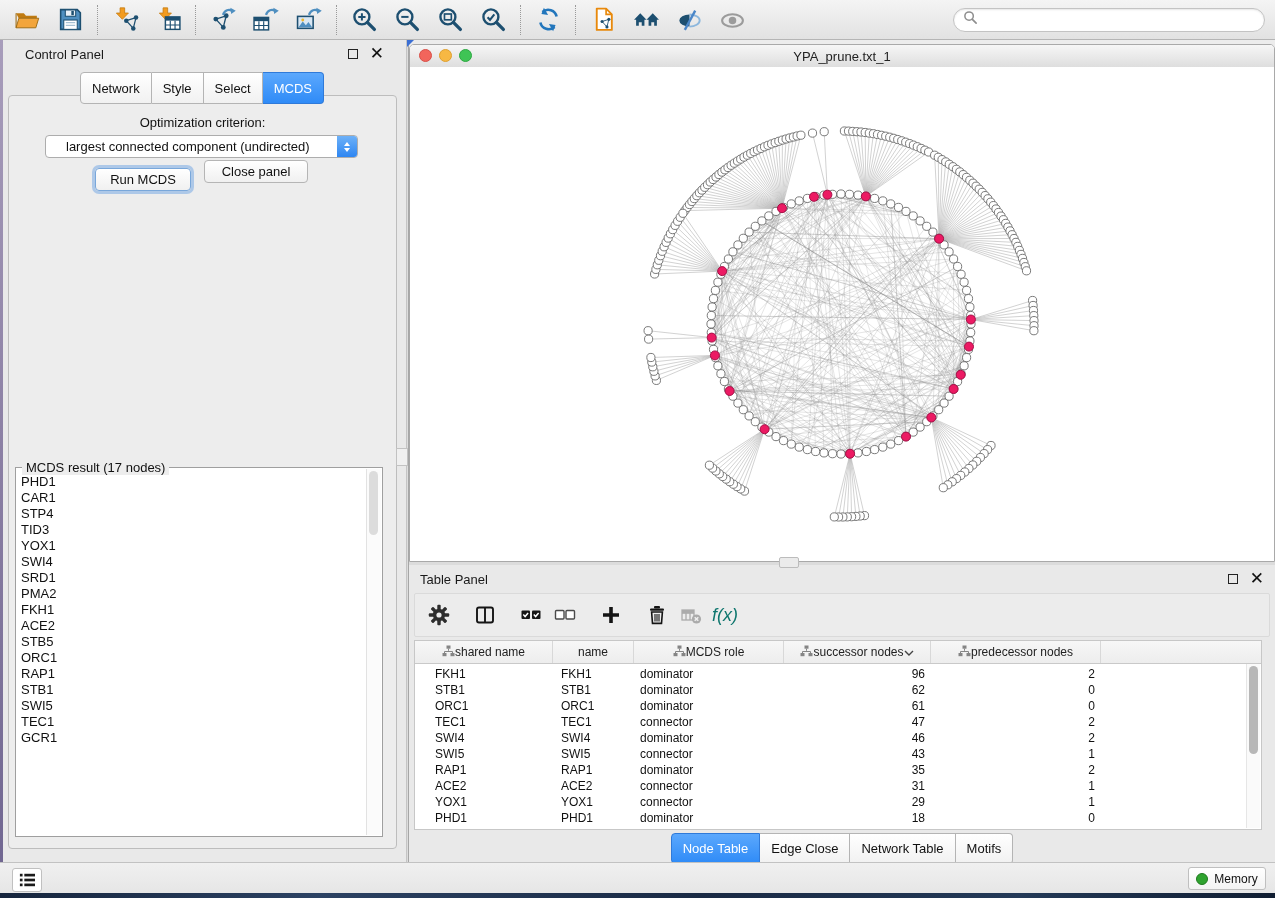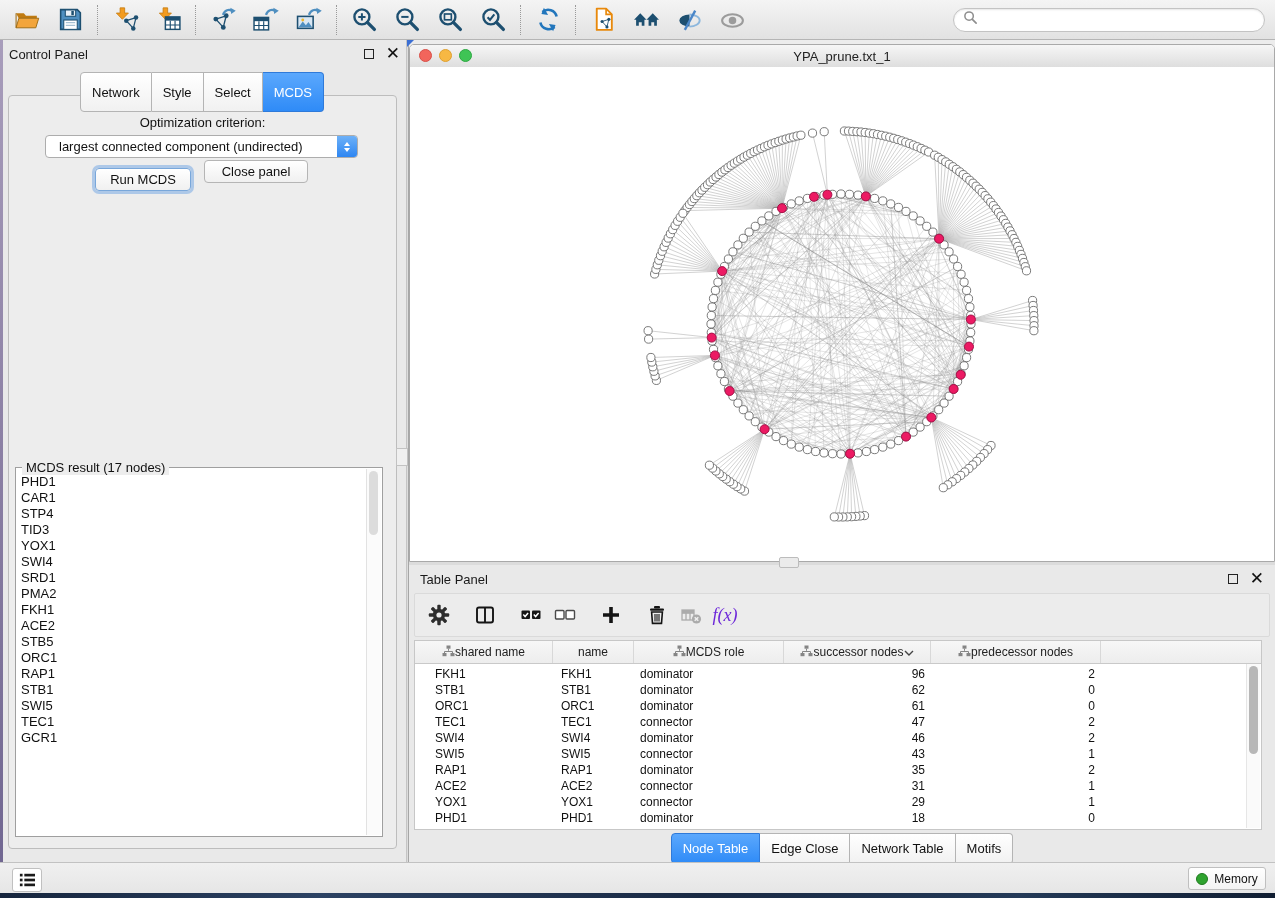--- a/index.html
+++ b/index.html
@@ -17,36 +17,36 @@
               border-radius:12px;display:flex;align-items:center;gap:5px;padding:0 9px;
               box-shadow:inset 0 1px 2px rgba(0,0,0,.10);}
   .search-box input{border:none;outline:none;flex:1;font-size:12px;background:transparent;font-family:inherit;}
   
   .desktop-left{position:absolute;left:0;top:40px;width:3px;height:853px;
                 background:linear-gradient(#a89dbb,#8d81a5 45%,#6f6590);}
   .desktop-bottom{position:absolute;left:0;bottom:0;width:1275px;height:5px;
                 background:linear-gradient(90deg,#16253d,#2c4263 25%,#1a2a44 55%,#243a58 80%,#101d31);}
   
   .control-panel{position:absolute;left:3px;top:40px;width:403px;height:822px;background:#e9e9e9;}
-  .panel-header{height:28px;display:flex;align-items:center;padding:0 6px;font-size:13px;color:#1a1a1a;}
+  .panel-header{height:28px;display:flex;align-items:center;padding:0 22px;font-size:13px;color:#1a1a1a;}
   .ph-icons{margin-left:auto;display:flex;align-items:center;gap:12px;}
   .float-icon{width:8px;height:8px;border:1.5px solid #222;display:inline-block;}
   .close-icon{font-size:17px;font-weight:700;color:#111;line-height:14px;}
-  .cp-tabs{position:absolute;left:77px;top:32px;height:40px;display:flex;z-index:3;}
+  .cp-tabs{position:absolute;left:77px;top:32px;height:32px;display:flex;z-index:3;}
   .seg-tab{padding:0 11px;display:flex;align-items:center;font-size:13px;color:#111;
            background:linear-gradient(#ffffff,#f1f1f1);border:1px solid #b4b4b4;border-left:none;}
   .seg-tab:first-child{border-left:1px solid #b4b4b4;border-radius:4px 0 0 4px;}
   .seg-tab:last-child{border-radius:0 4px 4px 0;}
   .seg-tab.active{background:linear-gradient(#5ba8fd,#2f8bf7);color:#fff;border-color:#2f7ad9;}
   .cp-body{position:absolute;left:5px;right:9px;top:55px;bottom:13px;border:1px solid #bdbdbd;
            border-radius:4px;background:#ededed;}
   .opt-label{position:absolute;top:19px;left:0;width:100%;text-align:center;font-size:13px;}
   .criterion-select{position:absolute;left:36px;top:39px;width:313px;height:23px;box-sizing:border-box;
            background:#fff;border:1px solid #adadad;border-radius:4px;display:flex;align-items:center;font-size:13px;}
-  .sel-text{flex:1;padding-left:13px;white-space:nowrap;}
+  .sel-text{flex:1;padding-left:20px;white-space:nowrap;}
   .sel-stepper{width:20px;align-self:stretch;background:linear-gradient(#6db1f8,#2e86f2);
            border-radius:0 3px 3px 0;display:flex;flex-direction:column;align-items:center;justify-content:center;gap:2px;}
   .tri-up{width:0;height:0;border:3.5px solid transparent;border-bottom:4.5px solid #fff;border-top:none;}
   .tri-down{width:0;height:0;border:3.5px solid transparent;border-top:4.5px solid #fff;border-bottom:none;}
   .mac-btn{position:absolute;height:23px;box-sizing:border-box;background:linear-gradient(#ffffff,#f0f0f0);
            border:1px solid #b5b5b5;border-radius:4px;font-size:13px;display:flex;align-items:center;
            justify-content:center;color:#111;}
   .run-btn{left:86px;top:72px;width:96px;border-color:#79a7da;box-shadow:0 0 0 3px rgba(120,170,228,.55);}
   .closep-btn{left:195px;top:64px;width:104px;}
   .mcds-group{position:absolute;left:6px;right:13px;top:371px;bottom:11px;border:1px solid #9f9f9f;background:#fff;}
@@ -74,21 +74,21 @@
   .tl.yellow{background:#f7b843;border:1px solid #dfa02f;}
   .tl.green{background:#3fc455;border:1px solid #2ca841;}
   .nw-canvas{position:absolute;left:0;right:0;top:22px;bottom:0;overflow:hidden;background:#fff;}
   
   .table-panel{position:absolute;left:409px;top:565px;width:866px;height:297px;background:#e9e9e9;}
   .tp-toolbar{position:absolute;left:5px;right:5px;top:28px;height:44px;box-sizing:border-box;background:#ececec;
               border:1px solid #dadada;border-radius:2px;display:flex;align-items:center;padding:0 12px;}
   .tp-btn{width:24px;height:24px;display:flex;align-items:center;justify-content:center;margin-right:22px;}
   .tp-btn svg{width:22px;height:22px;}
   .tp-btn.mr-sm{margin-right:10px;}
-  .fx{font-family:Liberation Serif, serif;font-style:italic;font-size:18px;color:#6d28d9;}
+  .fx{font-family:Liberation Sans, sans-serif;font-style:italic;font-size:18px;color:#0f766e;}
   .tp-table{position:absolute;left:5px;right:13px;top:75px;height:190px;box-sizing:border-box;background:#fff;
               border:1px solid #c7c7c7;overflow:hidden;}
   .thead{display:flex;height:22px;background:linear-gradient(#f7f7f7,#ededed);border-bottom:1px solid #c9c9c9;}
   .th{display:flex;align-items:center;justify-content:center;gap:0;font-size:12px;color:#222;
       border-right:1px solid #d8d8d8;box-sizing:border-box;}
   .th:nth-child(1){width:138px;}.th:nth-child(2){width:81px;}.th:nth-child(3){width:150px;}
   .th:nth-child(4){width:147px;}.th:nth-child(5){width:170px;}
   .th.filler{flex:1;border-right:none;}
   .tbody{padding-top:2px;}
   .tr{display:flex;height:16px;align-items:center;font-size:12px;}

